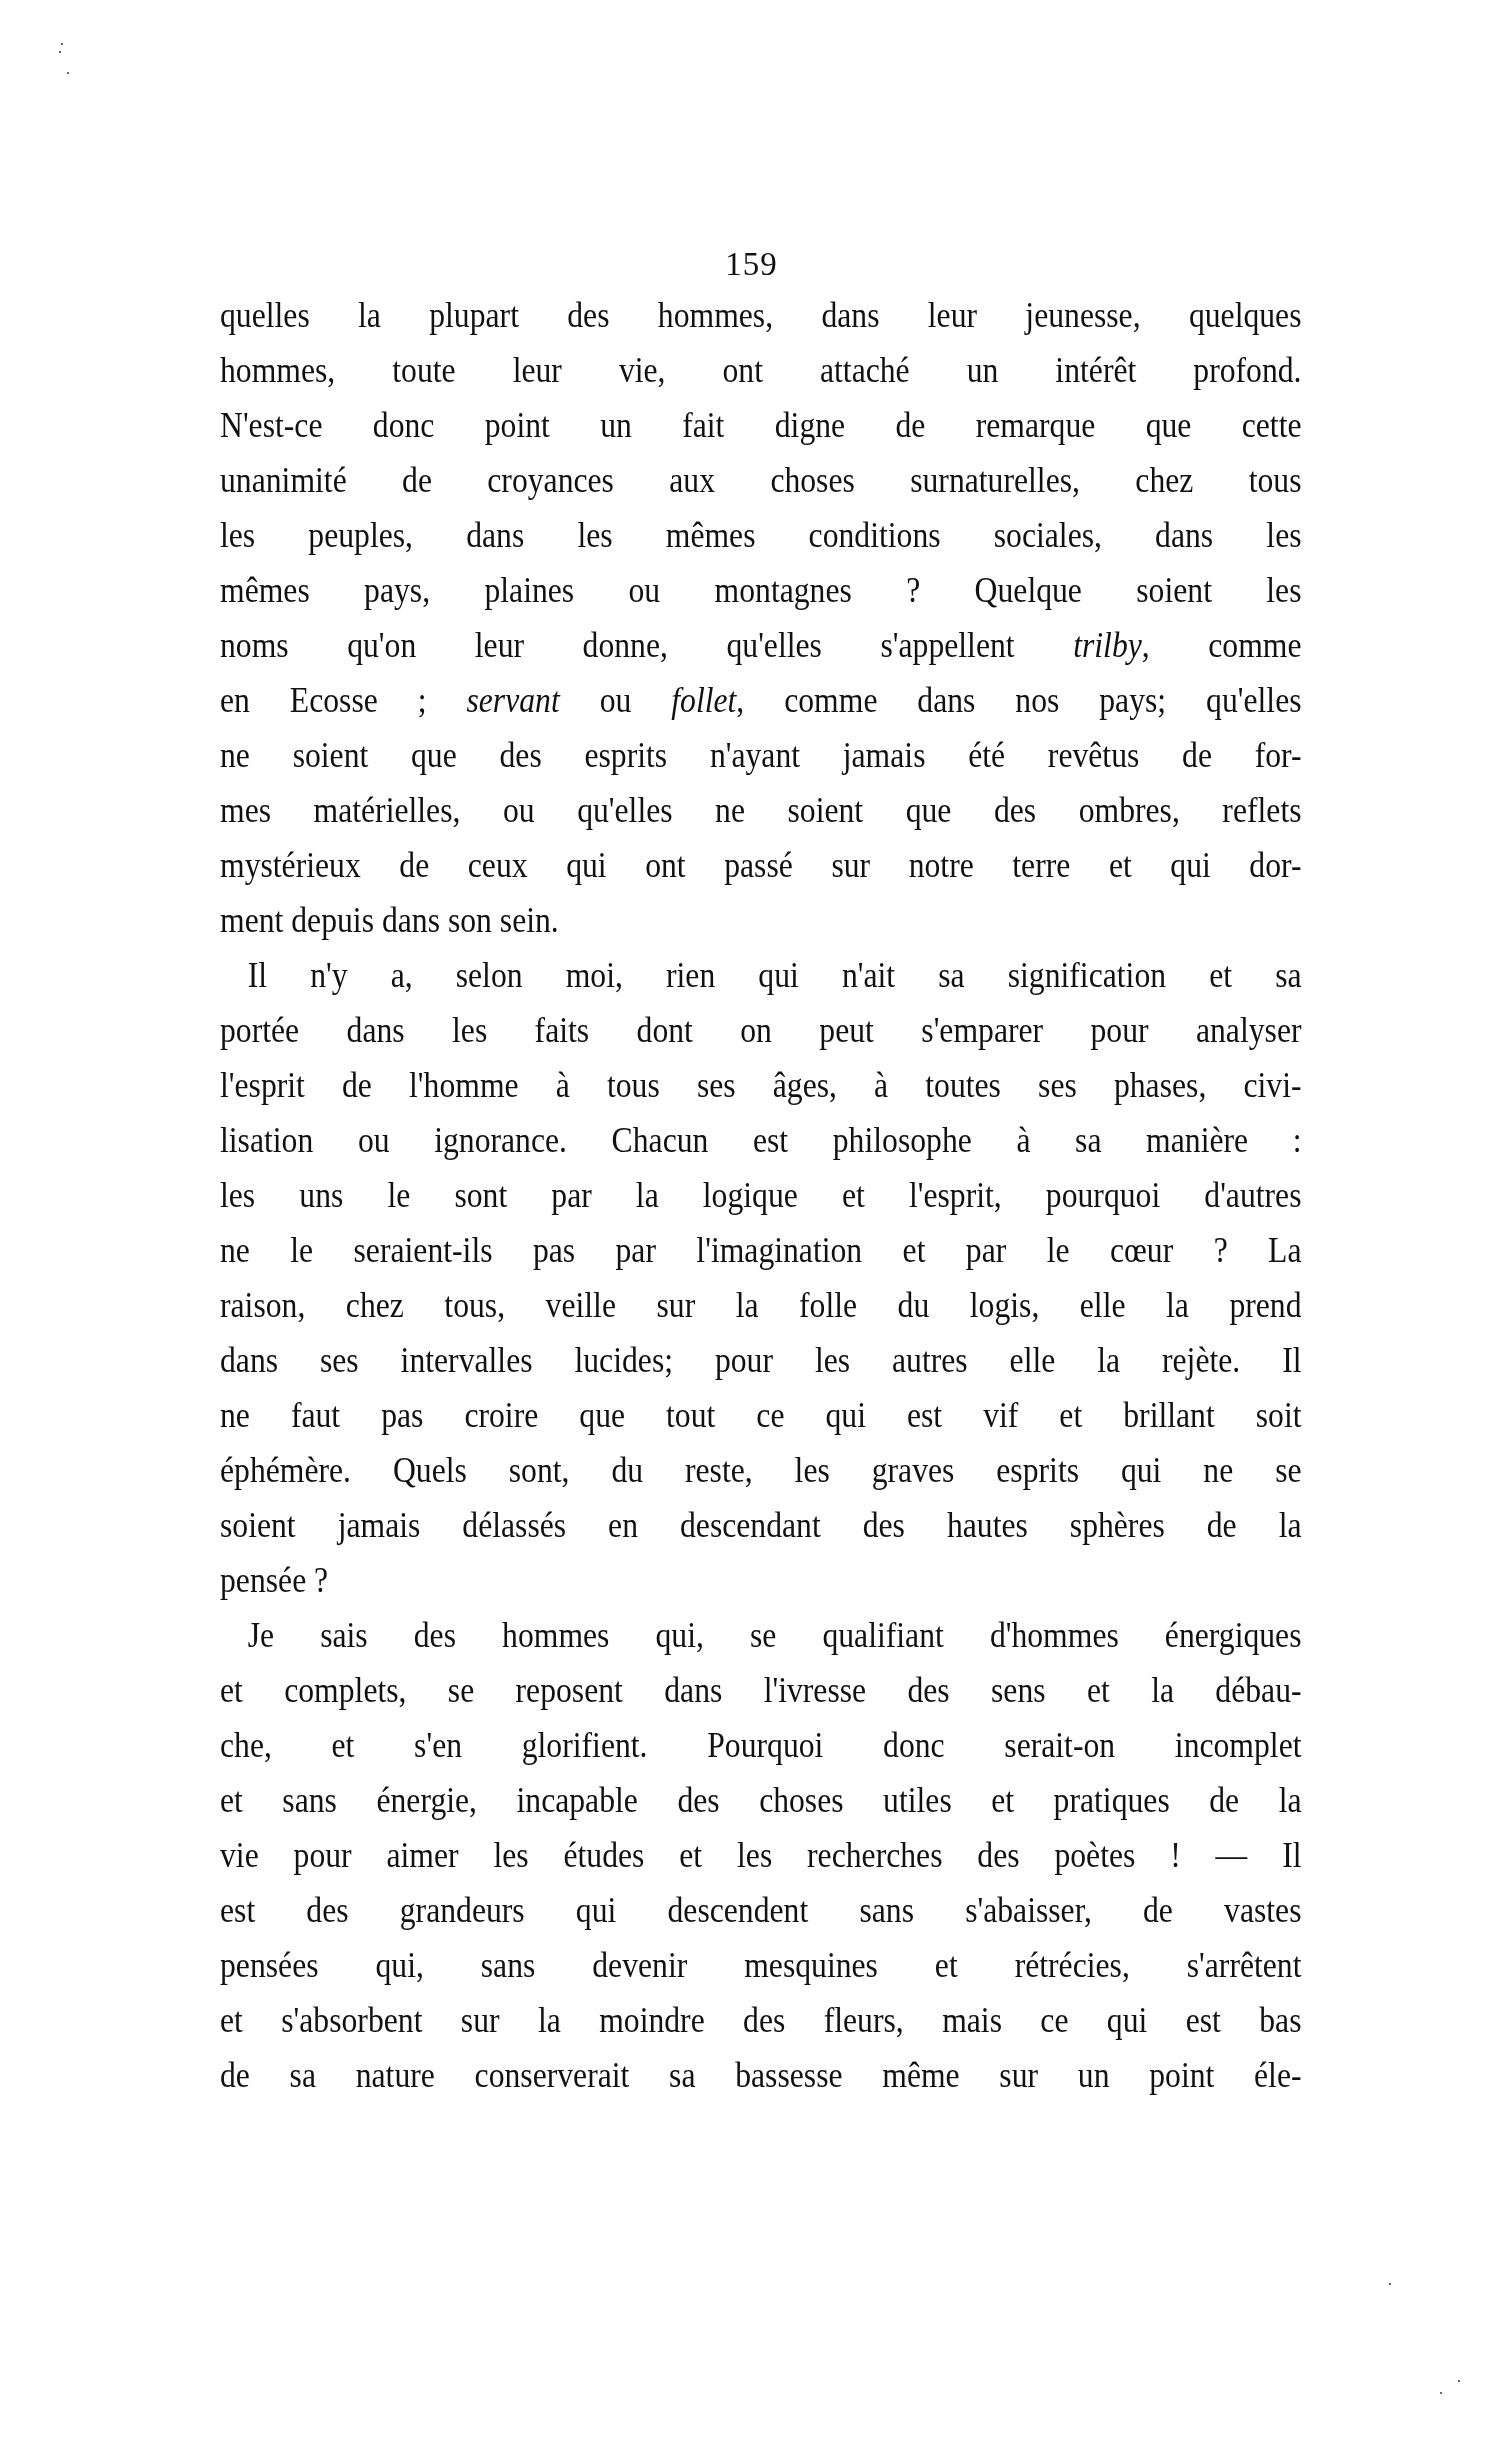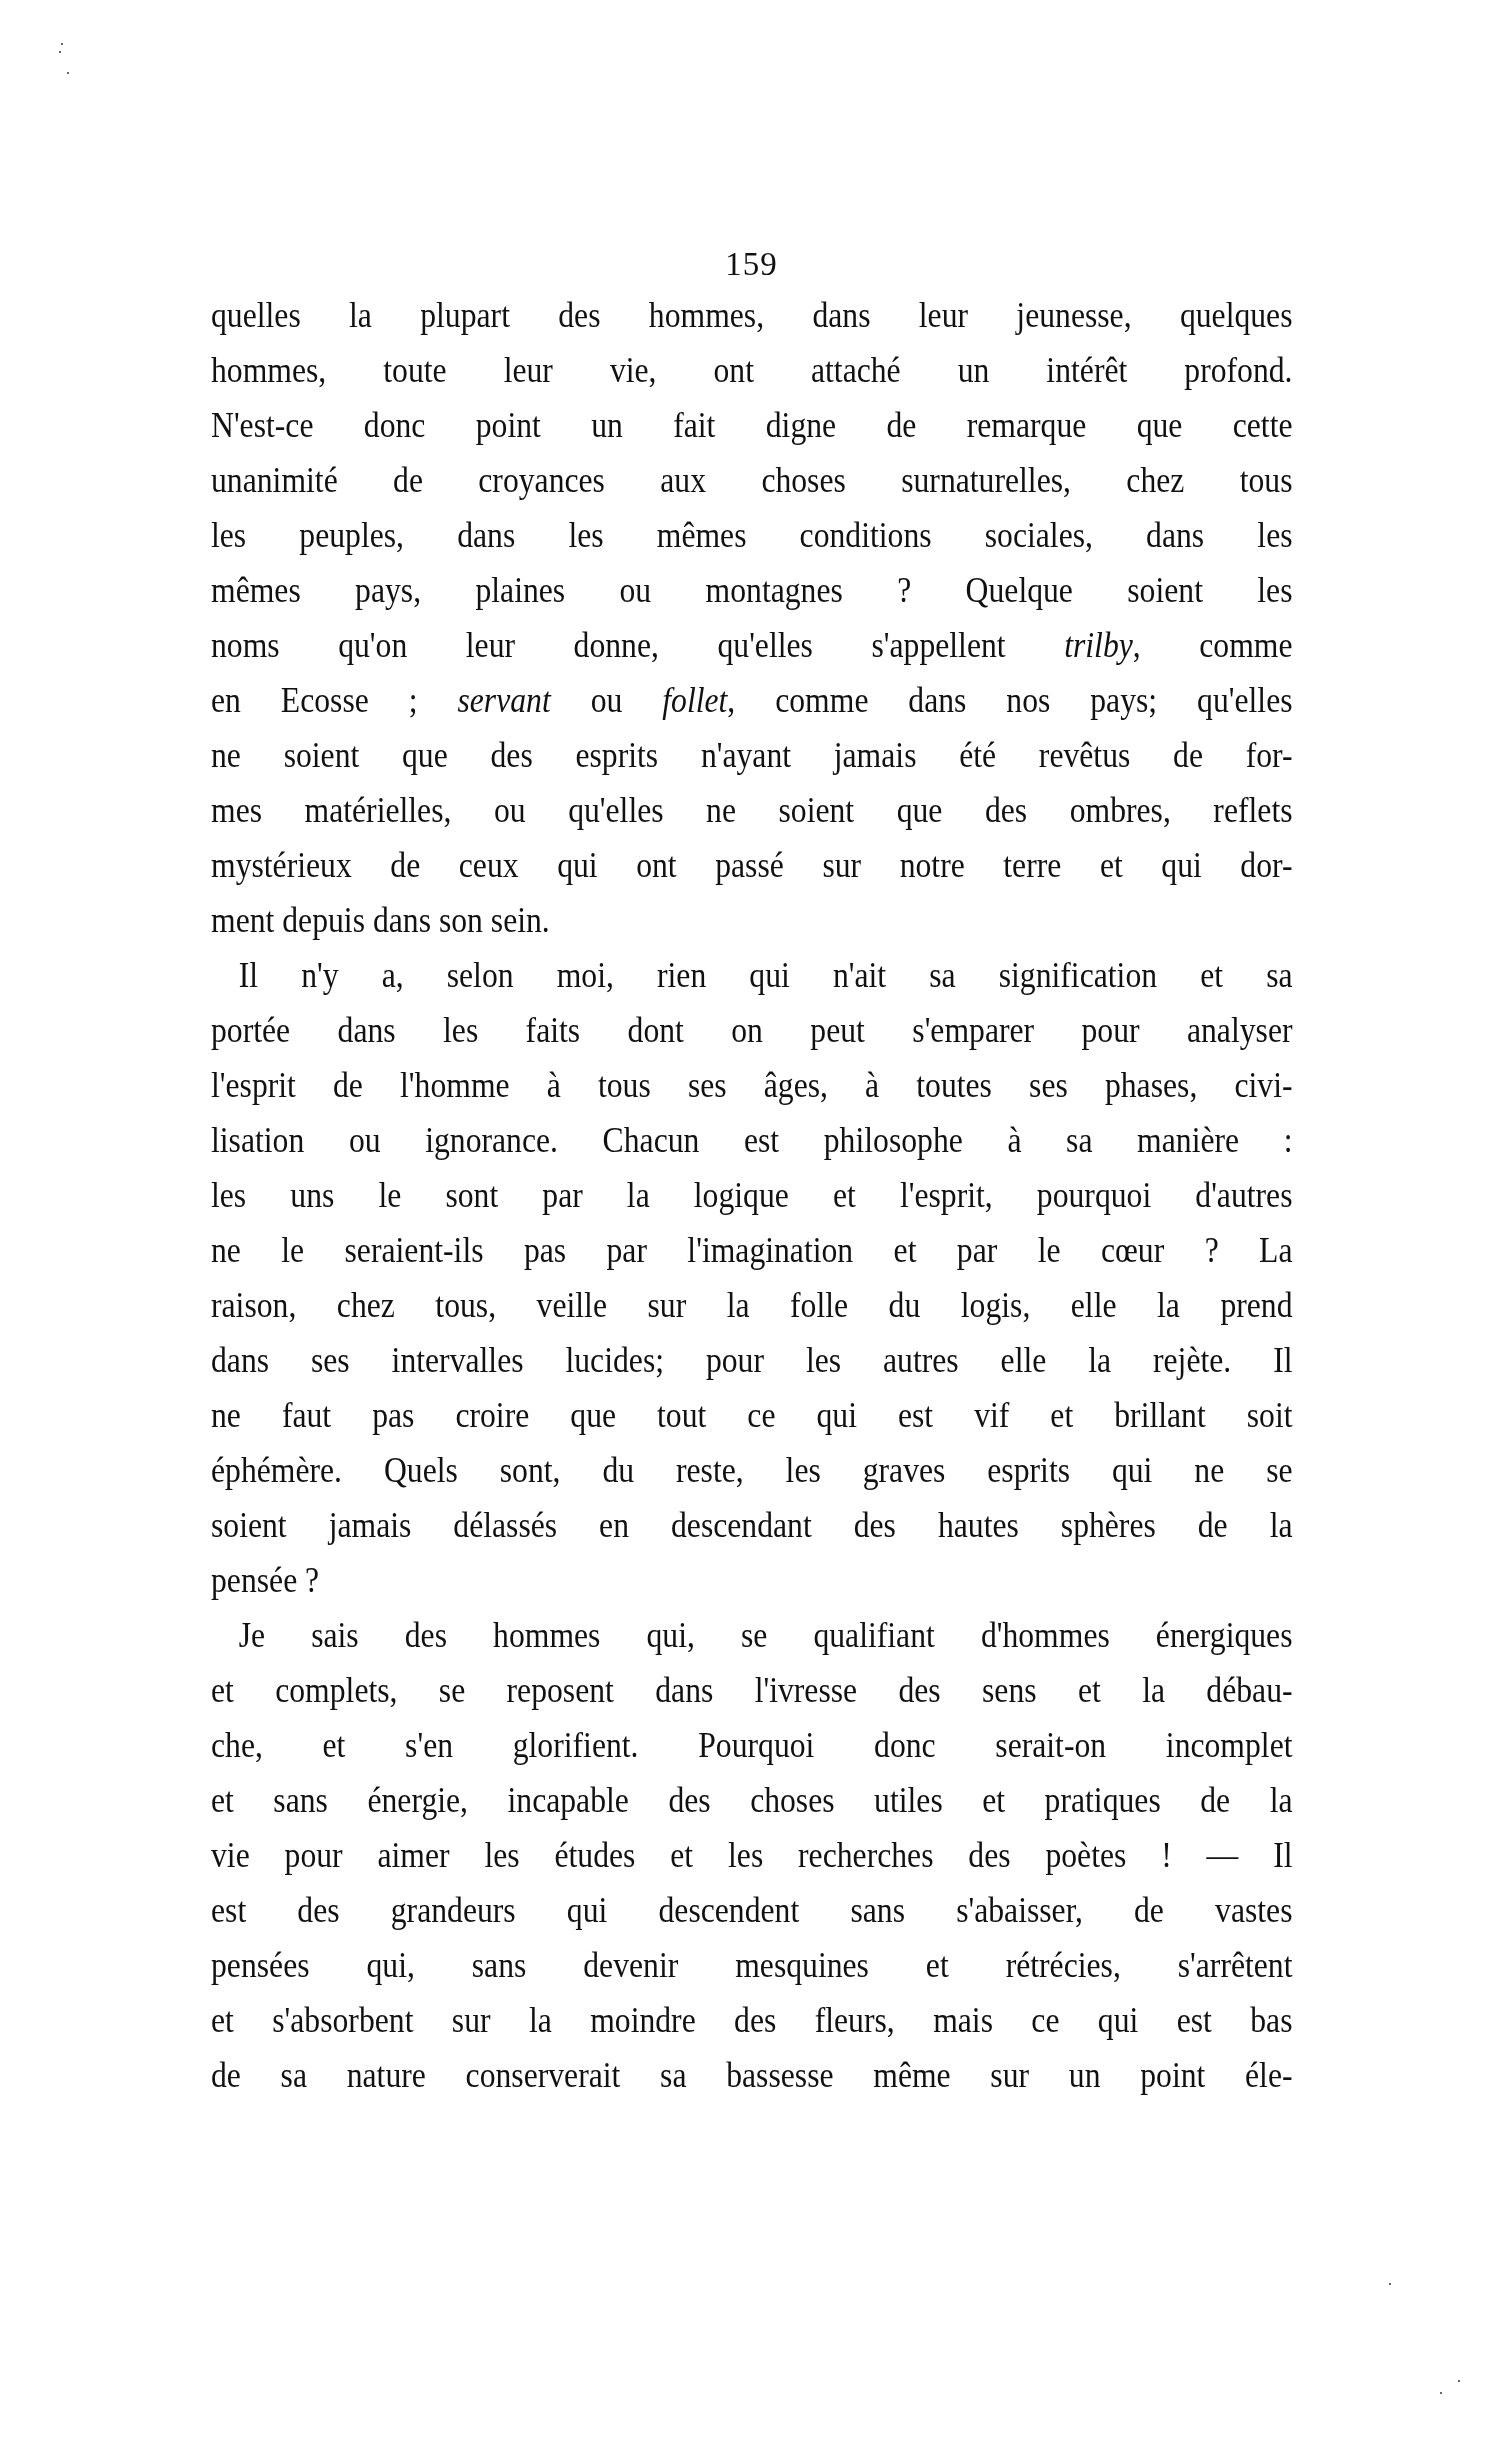--- a/index.html
+++ b/index.html
@@ -29,21 +29,21 @@
       left: 0;
       width: 1493px;
       text-align: center;
       font-size: 33px;
       letter-spacing: 1px;
       padding-left: 9.9px;
       box-sizing: border-box;
     }
     .text-block {
       position: absolute;
-      left: 211px;
+      left: 220px;
       top: 288px;
       width: 1082px;
     }
     .line {
       display: block;
       height: 55px;
       line-height: 55px;
       font-size: 36px;
       white-space: nowrap;
       text-align: justify;

